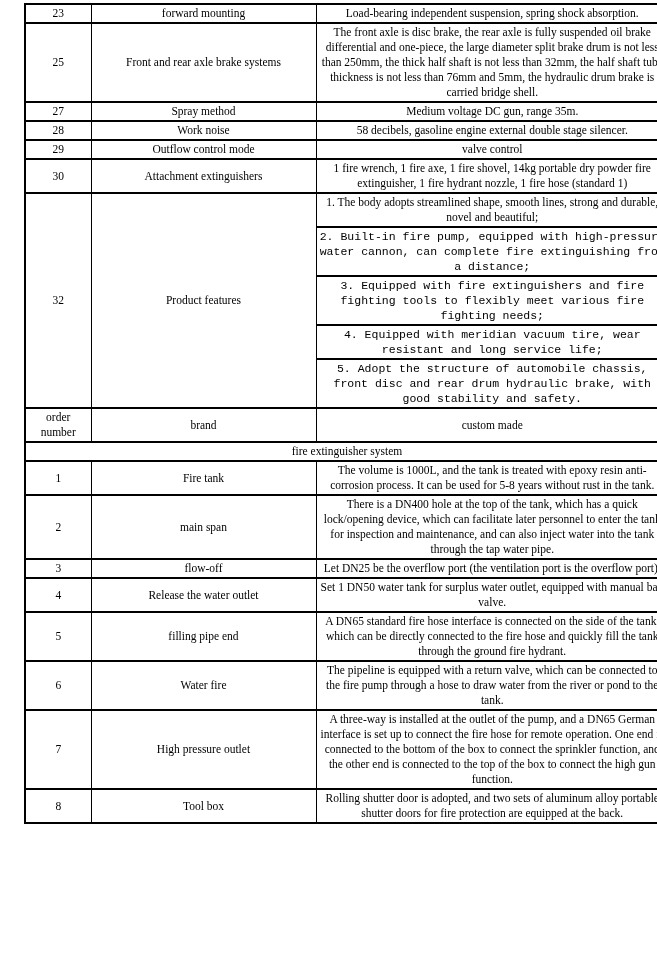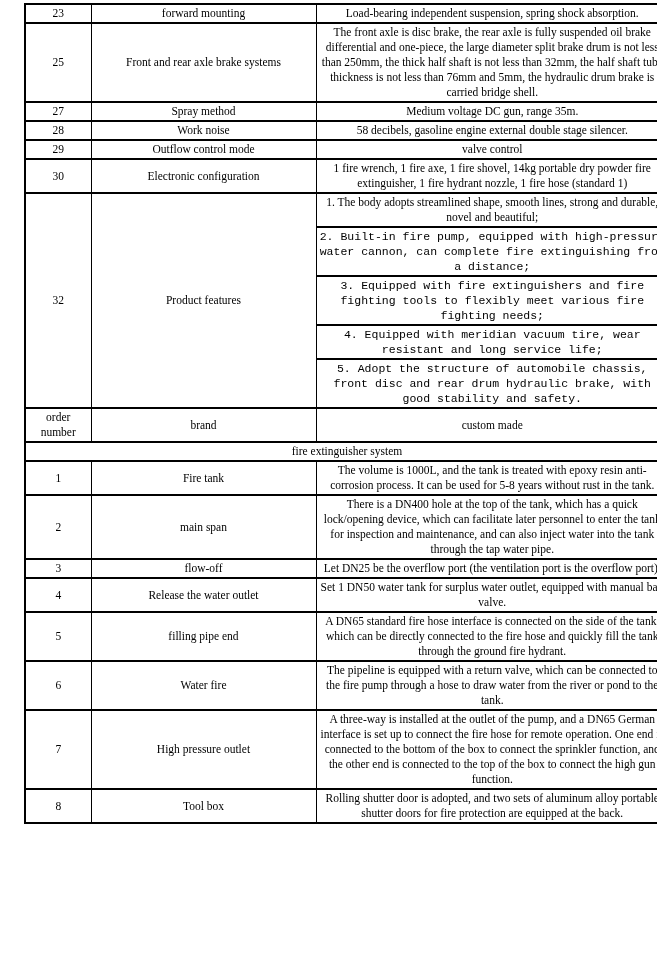--- a/index.html
+++ b/index.html
@@ -82,21 +82,21 @@
         <td class="col-name">Work noise</td>
         <td class="col-desc">58 decibels, gasoline engine external double stage silencer.</td>
       </tr>
       <tr>
         <td class="col-num">29</td>
         <td class="col-name">Outflow control mode</td>
         <td class="col-desc">valve control</td>
       </tr>
       <tr>
         <td class="col-num">30</td>
-        <td class="col-name">Electronic configuration</td>
+        <td class="col-name">Attachment extinguishers</td>
         <td class="col-desc">1 fire wrench, 1 fire axe, 1 fire shovel, 14kg portable dry powder fire extinguisher, 1 fire hydrant nozzle, 1 fire hose (standard 1)</td>
       </tr>
       <tr>
         <td class="col-num">32</td>
         <td class="col-name">Product features</td>
         <td class="col-desc multi">
           <div class="sub-cell">1. The body adopts streamlined shape, smooth lines, strong and durable, novel and beautiful;</div>
           <div class="sub-cell">2. Built-in fire pump, equipped with high-pressure water cannon, can complete fire extinguishing from a distance;</div>
           <div class="sub-cell">3. Equipped with fire extinguishers and fire fighting tools to flexibly meet various fire fighting needs;</div>
           <div class="sub-cell">4. Equipped with meridian vacuum tire, wear resistant and long service life;</div>

